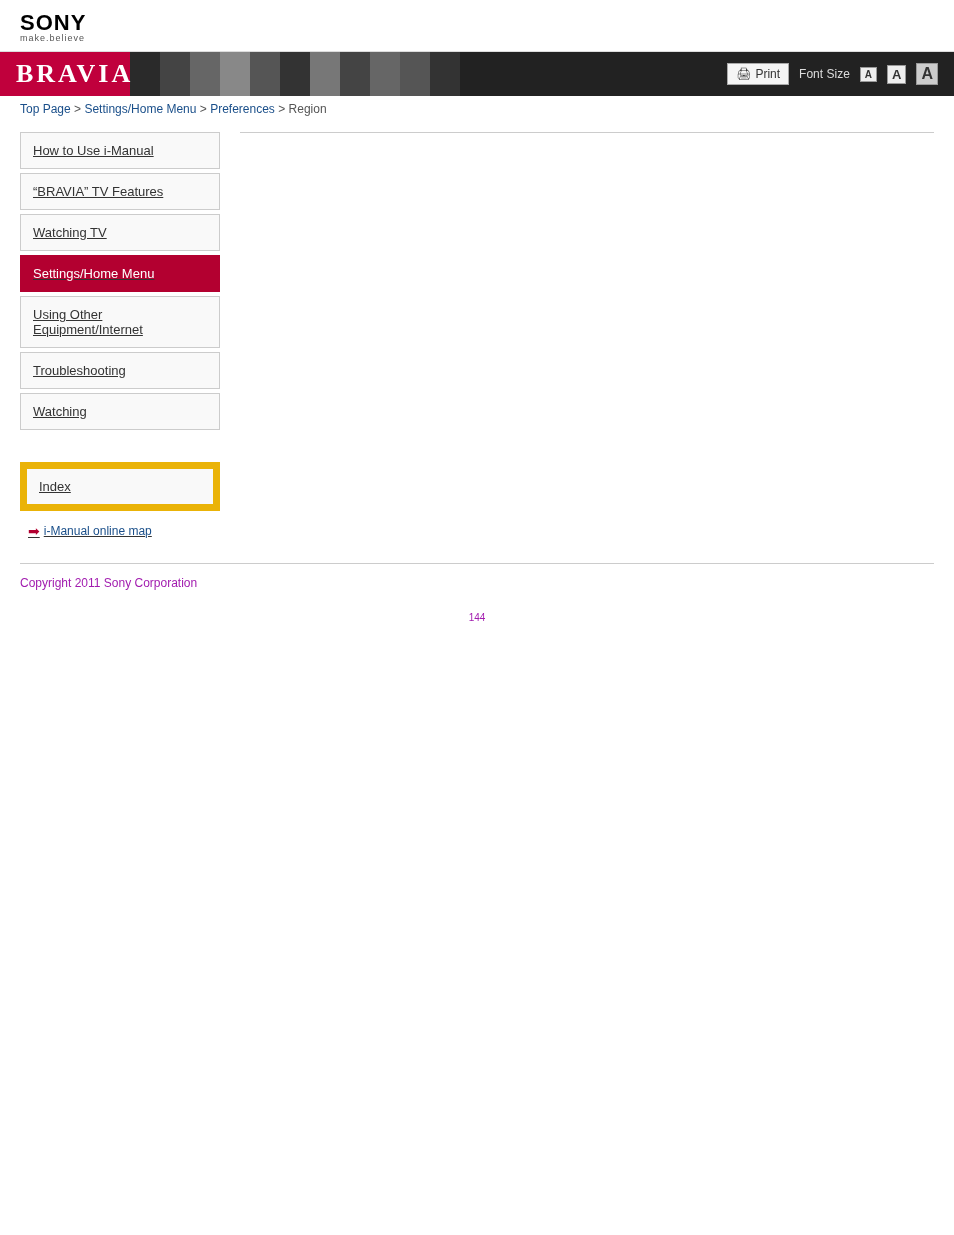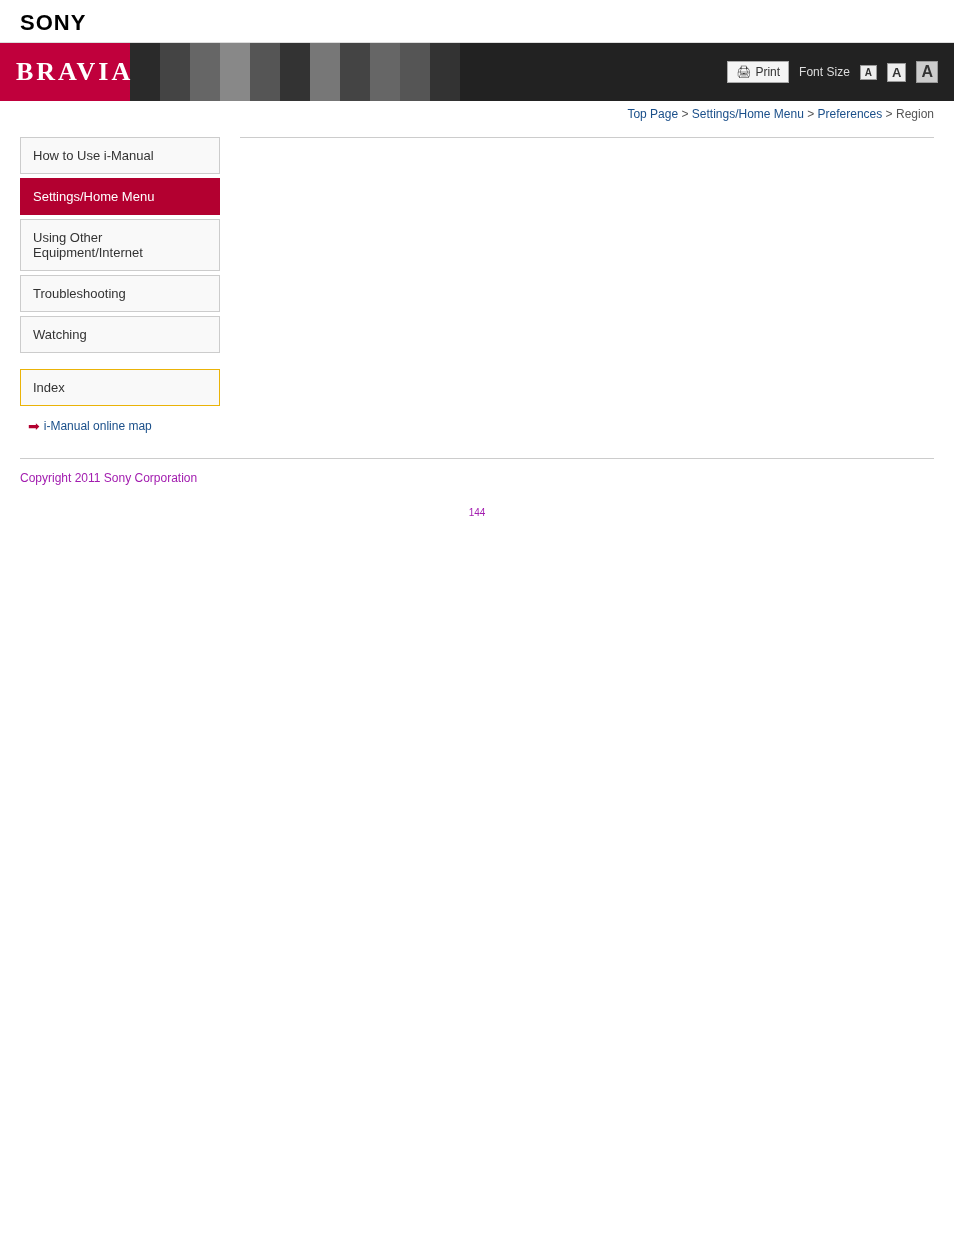--- a/index.html
+++ b/index.html
@@ -7,21 +7,21 @@
 
     
     .top-bar { padding: 12px 20px 8px 20px; border-bottom: 1px solid #ddd; }
     .sony-logo { display: flex; flex-direction: column; line-height: 1; }
     .sony-logo .sony-text { font-size: 22px; font-weight: bold; color: #000; letter-spacing: 1px; }
     .sony-logo .tagline { font-size: 9px; color: #555; letter-spacing: 1px; }
 
     
     .bravia-banner {
       background: linear-gradient(to right, #c0003c, #222, #555, #888, #555, #333, #666, #444, #777, #555);
-      height: 58px;
+      height: 44px;
       display: flex;
       align-items: center;
       justify-content: space-between;
       padding: 0 16px;
       margin: 0;
     }
     .bravia-title {
       font-size: 26px;
       font-weight: bold;
       color: #fff;
@@ -52,50 +52,51 @@
       color: #333;
       font-weight: bold;
       padding: 1px 4px;
     }
     .font-btn.sm { font-size: 10px; }
     .font-btn.md { font-size: 13px; }
     .font-btn.lg { font-size: 16px; font-weight: bold; background: #ccc; }
 
     
     .breadcrumb-bar {
-      text-align: right;
+      text-align: left;
       padding: 6px 20px;
       font-size: 12px;
     }
     .breadcrumb-bar a { color: #1a4f8a; text-decoration: none; }
     .breadcrumb-bar span { color: #555; }
 
     
     .main-layout {
       display: flex;
       padding: 0 20px 20px 20px;
       gap: 20px;
+      text-decoration: underline;
     }
 
     
     .sidebar { width: 200px; flex-shrink: 0; padding-top: 10px; }
     .sidebar-item {
       border: 1px solid #ccc;
       padding: 10px 12px;
       margin-bottom: 4px;
       font-size: 13px;
       cursor: pointer;
       background: #f9f9f9;
       color: #333;
     }
     .sidebar-item.active { background: #b30030; color: #fff; border-color: #b30030; }
     .sidebar-index {
-      border: 1px solid #eab308;
+      border: 7px solid #eab308;
       padding: 10px 12px;
-      margin-top: 16px;
+      margin-top: 32px;
       margin-bottom: 8px;
       font-size: 13px;
       cursor: pointer;
       background: #f9f9f9;
     }
     .imanual-link {
       display: flex;
       align-items: center;
       gap: 4px;
       font-size: 12px;
@@ -144,20 +145,21 @@
           #222 460px, #222 100%
         );
     }
   </style>
 </head>
 <body>
 
 <div class="top-bar">
   <div class="sony-logo">
     <span class="sony-text">SONY</span>
+    <span class="tagline">make.believe</span>
   </div>
 </div>
 
 <div class="bravia-banner">
   <span class="bravia-title">BRAVIA</span>
   <div class="banner-right">
     <button class="print-btn">
       <span>🖨</span>
       <span>Print</span>
     </button>
@@ -169,20 +171,22 @@
 </div>
 
 <div class="breadcrumb-bar">
   <a>Top Page</a><span> &gt; </span><a>Settings/Home Menu</a><span> &gt; </span><a>Preferences</a><span> &gt; </span><span>Region</span>
 </div>
 
 <div class="main-layout">
 
   <div class="sidebar">
     <div class="sidebar-item">How to Use i-Manual</div>
+    <div class="sidebar-item">“BRAVIA” TV Features</div>
+    <div class="sidebar-item">Watching TV</div>
     <div class="sidebar-item active">Settings/Home Menu</div>
     <div class="sidebar-item">Using Other Equipment/Internet</div>
     <div class="sidebar-item">Troubleshooting</div>
     <div class="sidebar-item">Watching</div>
 
     <div class="sidebar-index">Index</div>
 
     <a class="imanual-link">
       <span class="arrow-icon">➡</span>
       <span>i-Manual online map</span>

